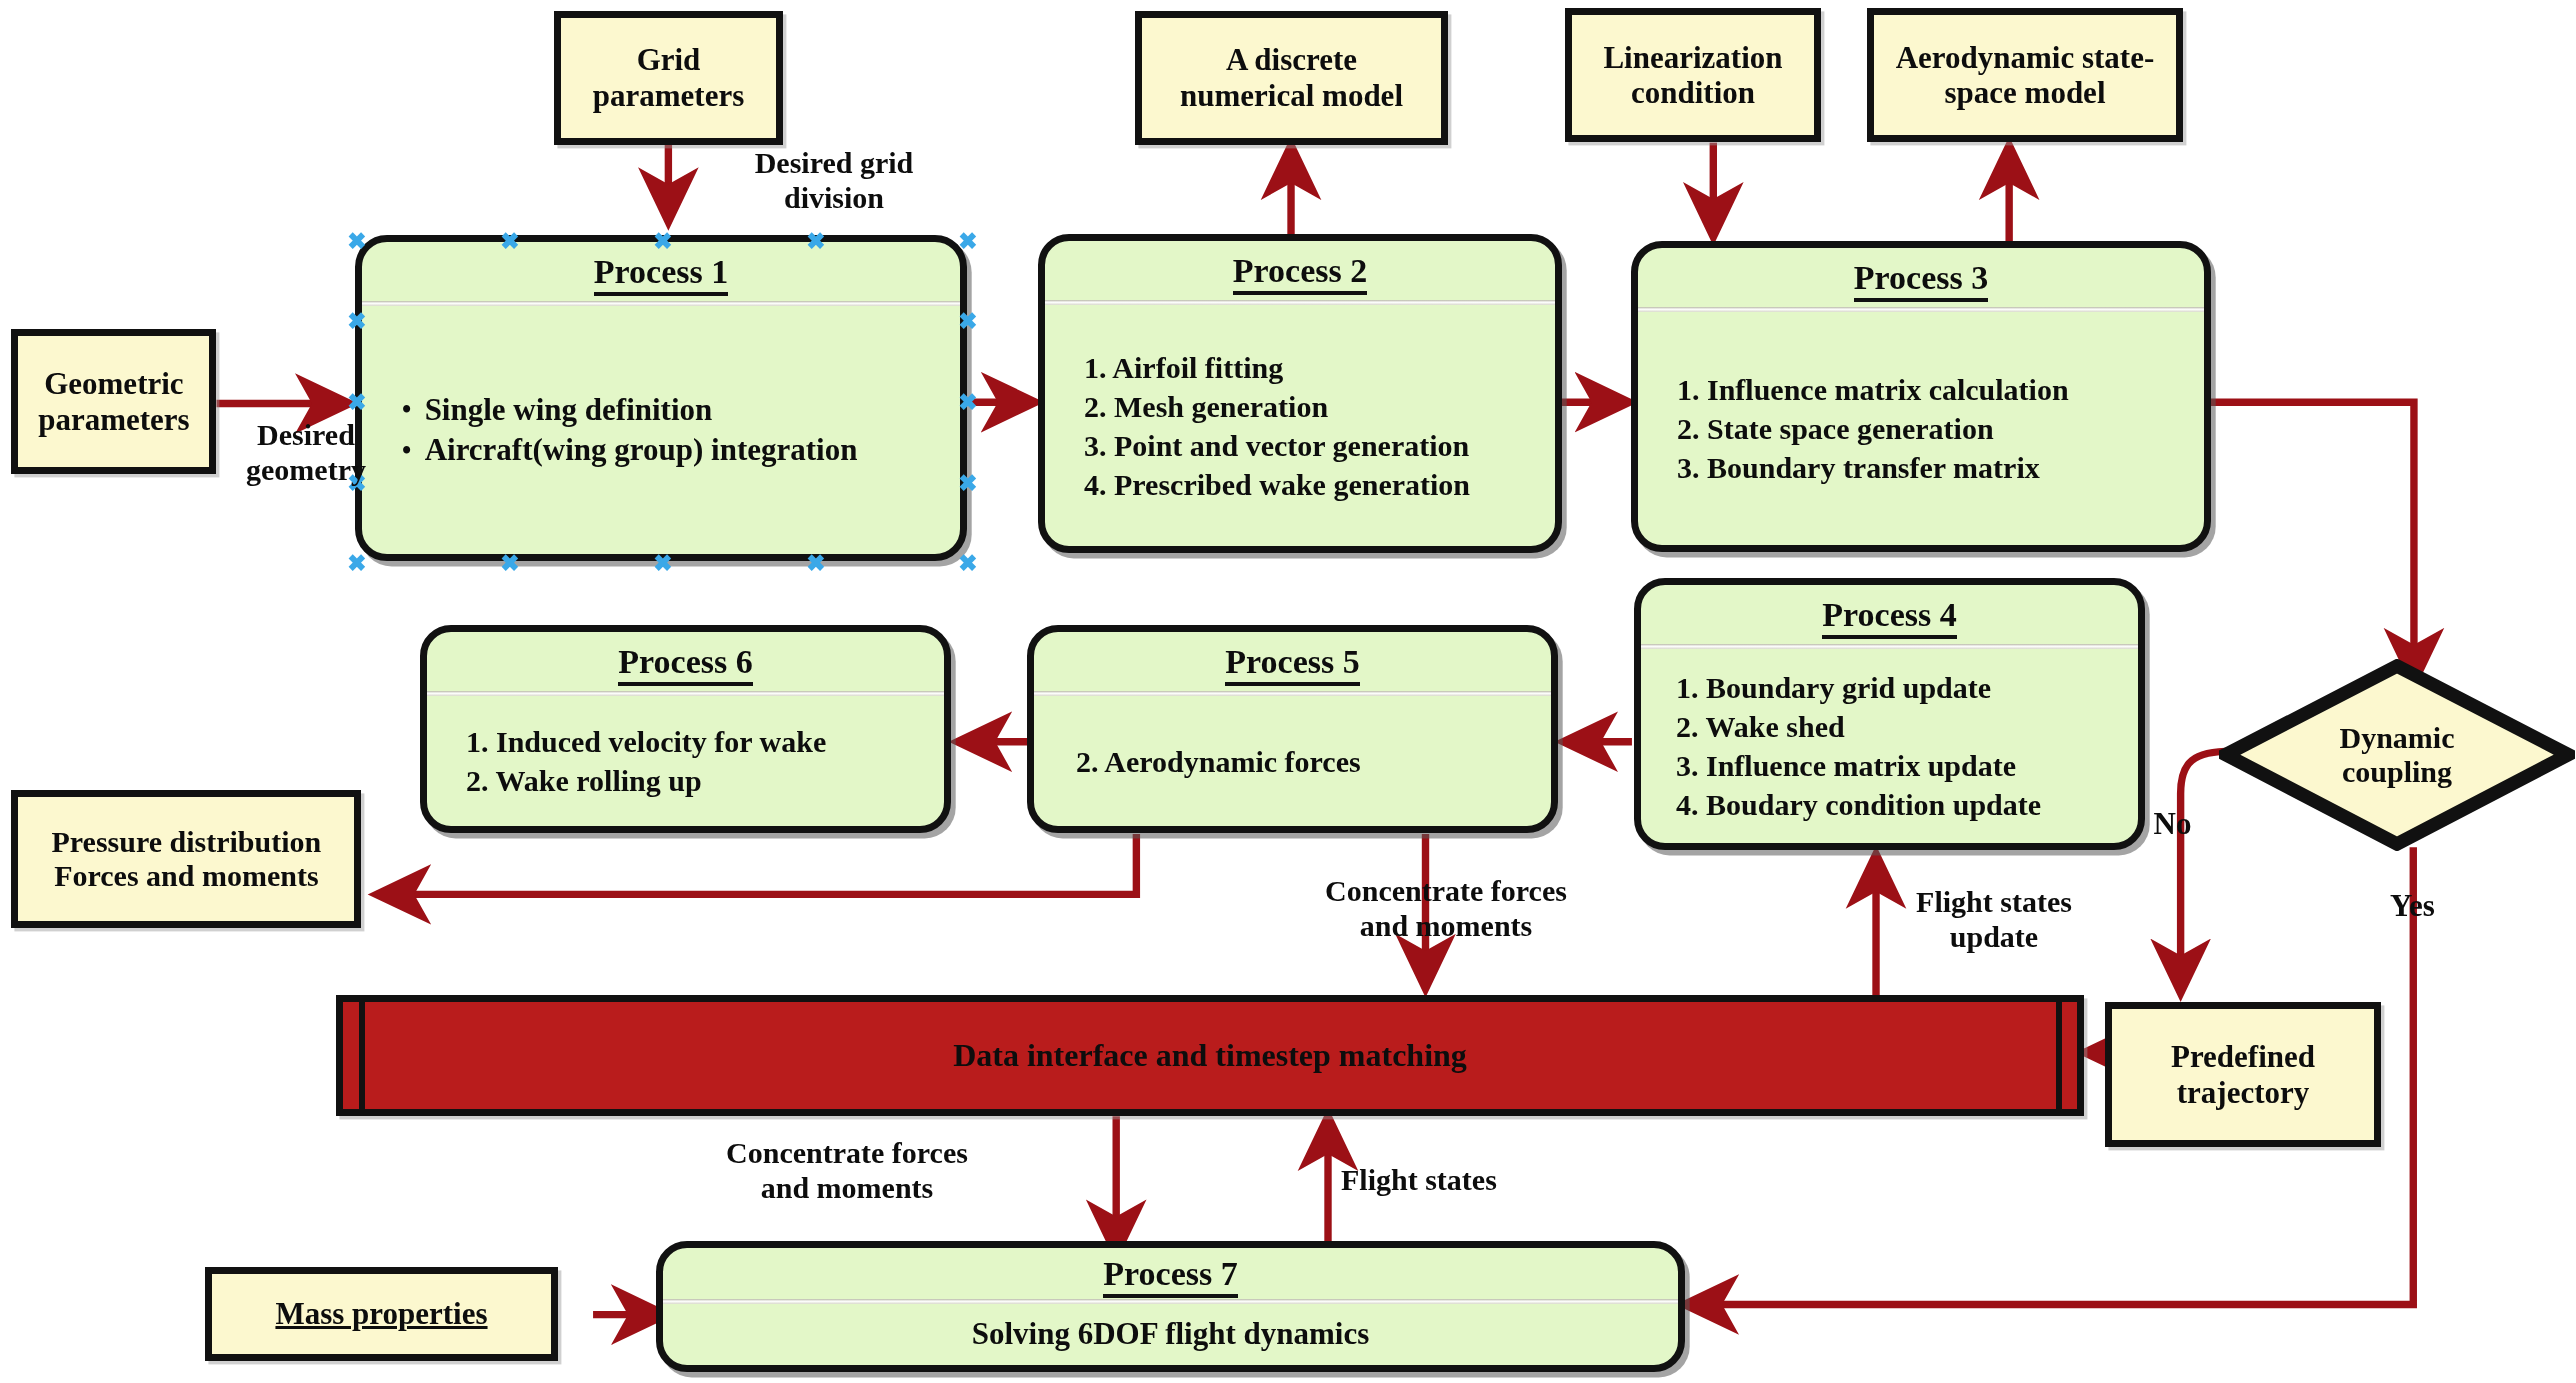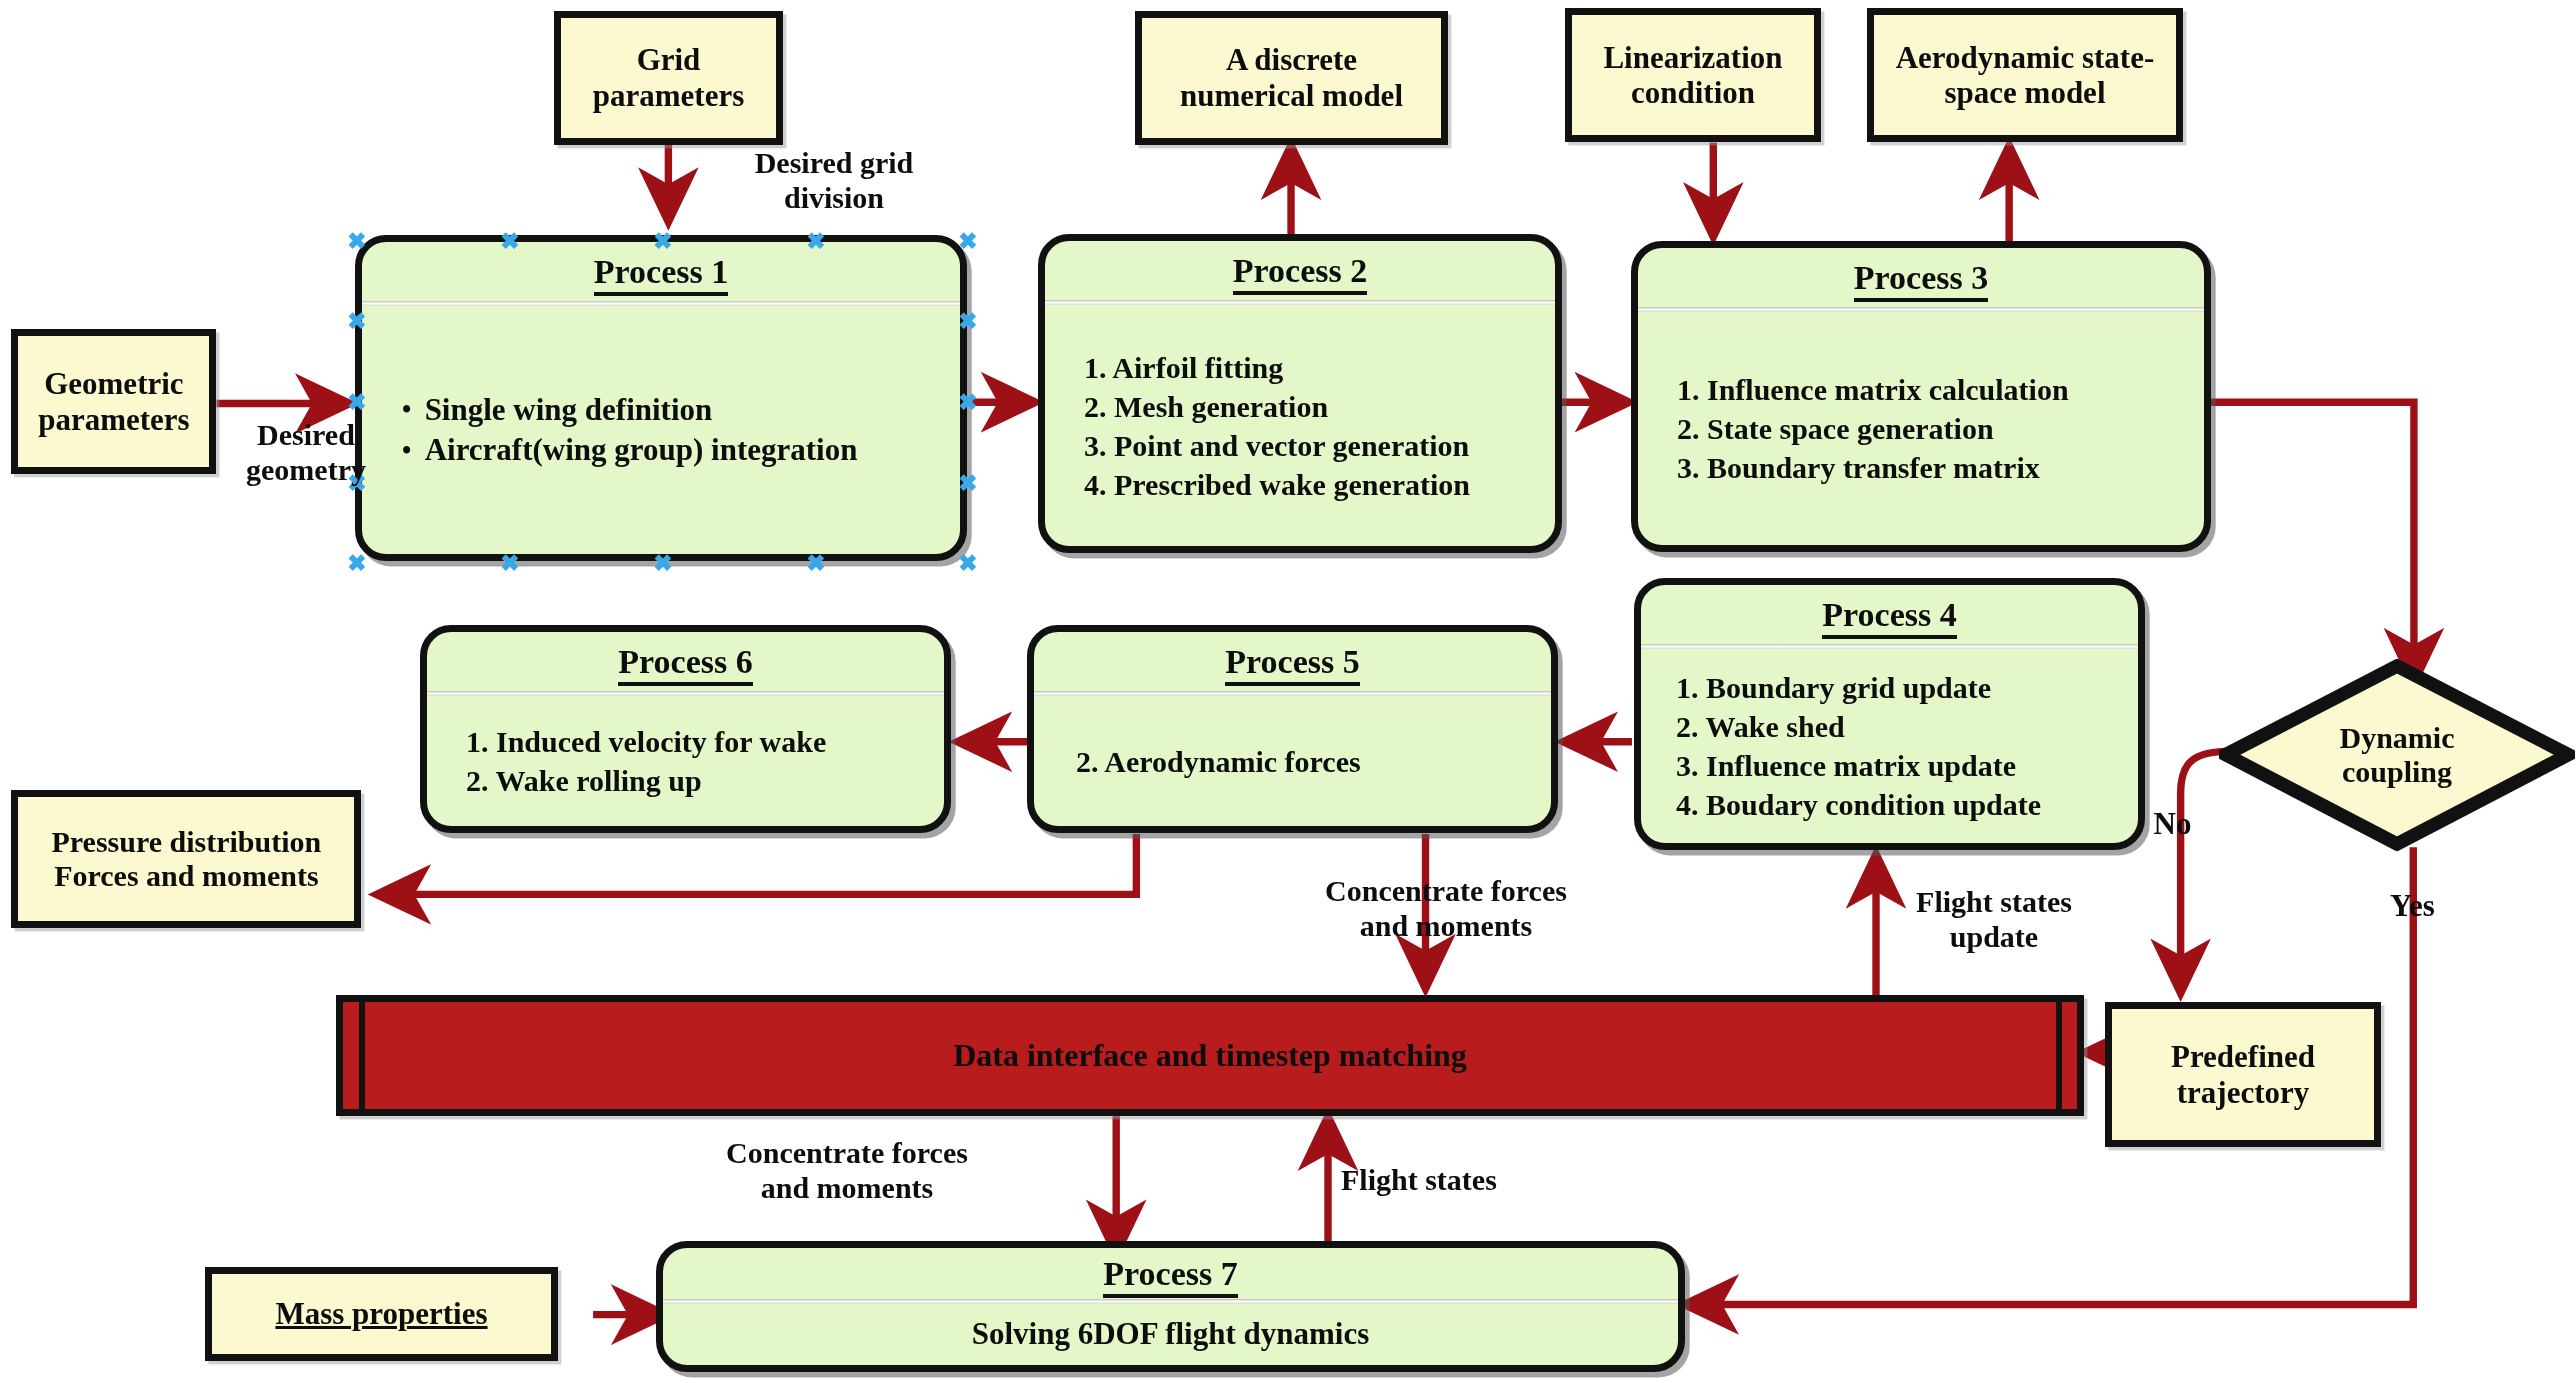--- a/index.html
+++ b/index.html
@@ -189,21 +189,21 @@
 
   <div class="node io-box" style="left:2105px; top:1002px; width:276px; height:145px; font-size:31px;">
     <span style="white-space:pre-line">Predefined
 trajectory</span>
   </div>
 
   <div class="node io-box" style="left:205px; top:1267px; width:353px; height:94px; font-size:31px;text-decoration:underline;">
     <span style="white-space:pre-line">Mass properties</span>
   </div>
 
-  <div class="node proc-box" style="left:355px; top:235px; width:612px; height:326px;">
+  <div class="node proc-box" style="left:355px; top:235px; width:612px; height:326px;border-radius:32px;">
     <div class="proc-title" style="font-size:34px;">
       <span>Process 1</span>
     </div>
     <div class="proc-rule"></div>
     <div class="proc-body" style="font-size:31px; padding-left:40px;">
       <ul>
         <li class="bullet-dot">Single wing definition</li>
         <li class="bullet-dot">Aircraft(wing group) integration</li>
       </ul>
     </div>

